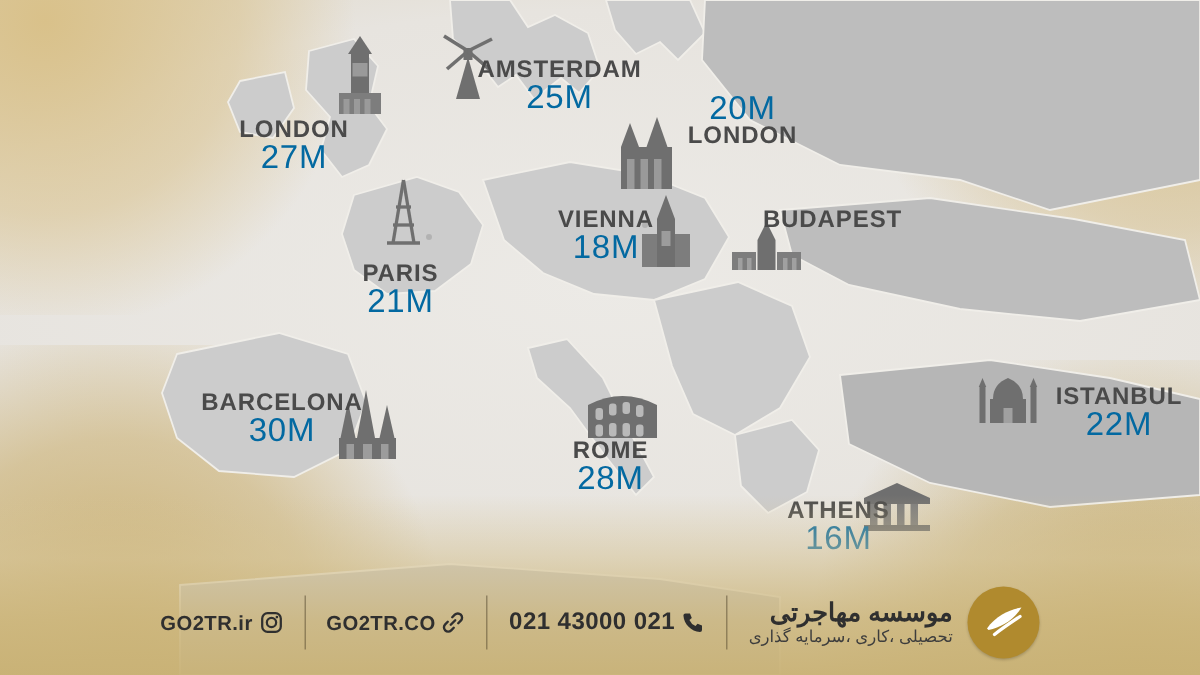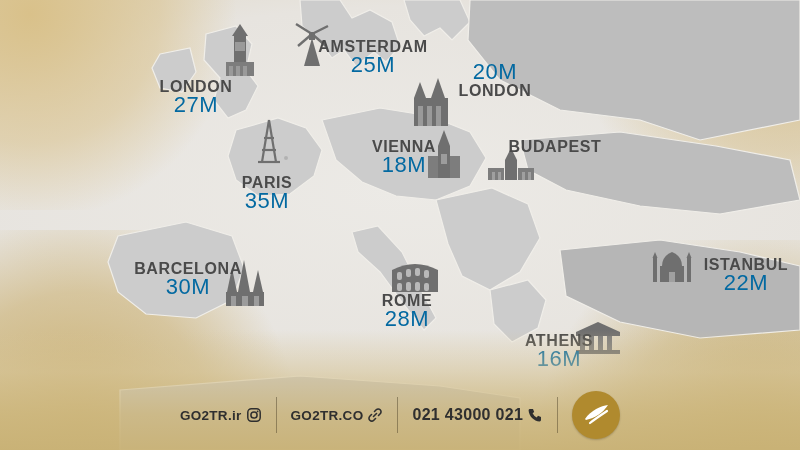--- a/index.html
+++ b/index.html
@@ -305,21 +305,21 @@
           <path d="M17 2 L10 44"></path>
           <path d="M17 2 L24 44"></path>
           <path d="M12 20 L22 20"></path>
           <path d="M10 32 L24 32"></path>
           <path d="M6 44 L28 44"></path>
         </g>
       </svg>
   </div>
   <div class="city" style="left:212px; top:176px; width:110px;">
     <div class="label">PARIS</div>
-    <div class="value">35M</div>
+    <div class="value">21M</div>
   </div>
 
   <div class="landmark" style="left:222px; top:258px;">
     <svg width="46" height="50" viewBox="0 0 46 50">
         <g fill="#6f6f6f">
           <polygon points="10,10 15,34 5,34"></polygon>
           <polygon points="22,2 28,34 16,34"></polygon>
           <polygon points="36,12 41,34 31,34"></polygon>
           <rect x="4" y="34" width="38" height="14"></rect>
           <rect x="9" y="38" width="5" height="10" fill="#9c9c9c"></rect>
@@ -396,20 +396,24 @@
   <div class="bg-bottom-band"></div>
 
   <div class="footer">
 
     <div class="brand">
       <div class="brand-logo">
         <svg width="30" height="30" viewBox="0 0 30 30">
             <path d="M4 19 C10 10, 20 6, 27 5 C22 13, 14 18, 5 20 Z" fill="#ffffff"></path>
             <path d="M9 23 C14 19, 20 15, 26 11" stroke="#ffffff" stroke-width="2.2" fill="none" stroke-linecap="round"></path>
           </svg>
+      </div>
+      <div class="brand-text">
+        <div class="brand-title">موسسه مهاجرتی</div>
+        <div class="brand-sub">تحصیلی ،کاری ،سرمایه گذاری</div>
       </div>
     </div>
 
     <div class="sep"></div>
 
     <div class="contact">
       <span class="ico">
         <svg width="16" height="16" viewBox="0 0 16 16">
             <path d="M3 2 L6 2 L7.2 5 L5.6 6.3 A8 8 0 0 0 9.7 10.4 L11 8.8 L14 10 L14 13 A1.4 1.4 0 0 1 12.6 14.4 C6.8 14 2 9.2 1.6 3.4 A1.4 1.4 0 0 1 3 2 Z" fill="#2f2f2f"></path>
           </svg>

